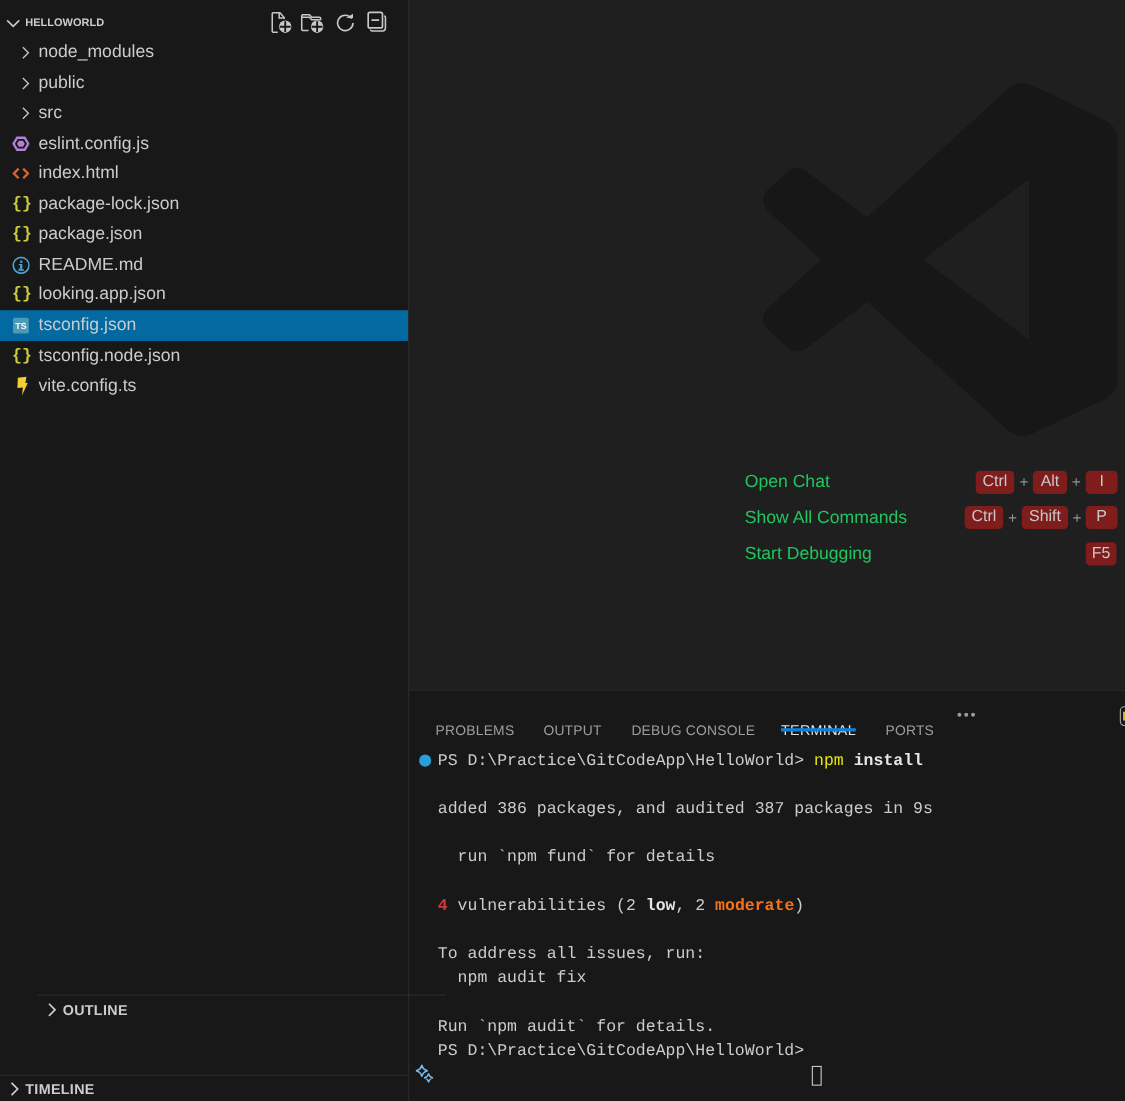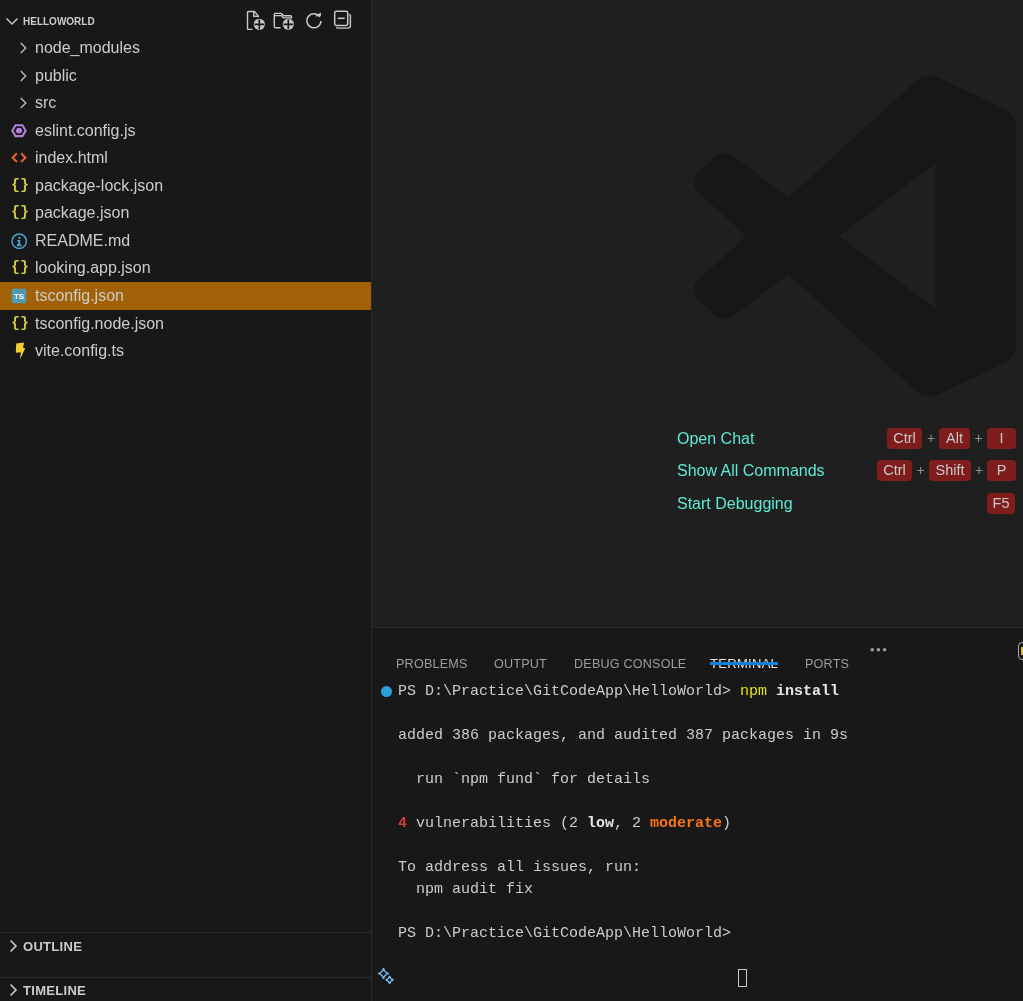--- a/index.html
+++ b/index.html
@@ -10,41 +10,41 @@
   #sbBorder { position:absolute; left:371px; top:0; width:1px; height:1001px; background:#2b2b2b; }
   #editor { position:absolute; left:372px; top:0; width:651px; height:627px; background:#1f1f1f; }
   #panel { position:absolute; left:372px; top:628px; width:651px; height:373px; background:#181818; }
   #panelTopBorder { position:absolute; left:372px; top:627px; width:651px; height:1px; background:#2b2b2b; }
 
   
   .row { position:absolute; left:0; width:371px; height:28px; color:#cccccc; font-size:16px; }
   .row .name { position:absolute; left:35px; top:50%; transform:translateY(-50%); white-space:pre; }
   .chev { position:absolute; left:15px; top:50%; transform:translateY(-50%); width:16px; height:16px; }
   .ficon { position:absolute; left:11px; top:50%; transform:translateY(-50%); width:16px; height:16px; }
-  .selrow { background:#a16207; }
+  .selrow { background:#0369a1; }
 
   .sechdr { position:absolute; left:0; width:371px; height:27px; color:#cccccc; font-size:13px; font-weight:bold; border-top:1px solid #2b2b2b; }
   .sechdr .name { position:absolute; left:23px; top:50%; transform:translateY(-50%); letter-spacing:0.3px; }
   .sechdr .chev { left:5px; }
 
   
   #term { position:absolute; left:398px; top:681.2px; font-family:"Liberation Mono", monospace;
     font-size:15px; line-height:22px; color:#cccccc; }
   .tline { height:22px; white-space:pre; }
   .yel { color:#e5e510; }
   .byel { color:#f97316; font-weight:bold; }
   .red { color:#d03a3a; font-weight:bold; }
   .bwhite { color:#e5e5e5; font-weight:bold; }
 
   
   .ptab { position:absolute; top:638px; height:24px; line-height:24px; font-size:12.6px; color:#9d9d9d; letter-spacing:0.2px;margin-top:14px; }
   .ptab.active { color:#e3e3e3; font-size:13px; letter-spacing:0.3px; }
 
   
-  .wlabel { position:absolute; height:21px; line-height:21px; font-size:16px; color:#5eead4; }
+  .wlabel { position:absolute; height:21px; line-height:21px; font-size:16px; color:#22c55e; }
   .wkey { position:absolute; height:21px; line-height:21px; background:#7f1d1d; border-radius:4px;
     color:#c8c8c8; font-size:14.5px; text-align:center; }
   .wplus { position:absolute; height:21px; line-height:21px; color:#909090; font-size:14px; text-align:center; }
 </style>
 </head>
 <body>
 
 <div id="editor"></div>
 
 <svg class="abs" style="left:693px; top:75px;" width="324" height="322" viewBox="0 0 100 100">
@@ -93,20 +93,21 @@
 <div class="tline"></div>
 <div class="tline">added 386 packages, and audited 387 packages in 9s</div>
 <div class="tline"></div>
 <div class="tline">  run `npm fund` for details</div>
 <div class="tline"></div>
 <div class="tline"><span class="red">4</span> vulnerabilities (2 <span class="bwhite">low</span>, 2 <span class="byel">moderate</span>)</div>
 <div class="tline"></div>
 <div class="tline">To address all issues, run:</div>
 <div class="tline">  npm audit fix</div>
 <div class="tline"></div>
+<div class="tline">Run `npm audit` for details.</div>
 <div class="tline">PS D:\Practice\GitCodeApp\HelloWorld&gt; <span id="cursor"></span></div>
 </div>
 <div class="abs" id="curbox" style="left:738px; top:968.5px; width:8.5px; height:18.5px; border:1px solid #c8c8c8;"></div>
 
 <svg class="abs" style="left:376px; top:966px;" width="20" height="20" viewBox="0 0 20 20">
   <path fill="none" stroke="#79b8ea" stroke-width="1.4" d="M7.5 2.2 Q8.4 6.6 12.8 7.5 Q8.4 8.4 7.5 12.8 Q6.6 8.4 2.2 7.5 Q6.6 6.6 7.5 2.2 Z"></path>
   <path fill="none" stroke="#79b8ea" stroke-width="1.3" d="M13.6 9.9 Q14.3 13.2 17.6 13.9 Q14.3 14.6 13.6 17.9 Q12.9 14.6 9.6 13.9 Q12.9 13.2 13.6 9.9 Z"></path>
 </svg>
 
 <div id="sidebar"></div>
@@ -214,21 +215,21 @@
   <span class="name">tsconfig.node.json</span>
 </div>
 
 <div class="row" style="top:337px;">
   <svg class="ficon" style="left:13px; width:14px; height:19px;" width="14" height="19" viewBox="0 0 14 19">
     <path d="M3.2 1.9 L11 1 L10.1 6.6 L12.3 6.4 L7 18 L7.8 10.7 L2.8 11.2 Z" fill="#f2cf2e"></path>
   </svg>
   <span class="name">vite.config.ts</span>
 </div>
 
-<div class="sechdr" style="top:932px;">
+<div class="sechdr" style="top:904px;margin-left:34px;">
   <svg class="chev" width="16" height="16" viewBox="0 0 16 16">
       <path d="M5.5 2.5 L11 8 L5.5 13.5" stroke="#cccccc" stroke-width="1.6" fill="none"></path>
     </svg>
   <span class="name">OUTLINE</span>
 </div>
 <div class="sechdr" style="top:977px; height:24px;">
   <svg class="chev" width="16" height="16" viewBox="0 0 16 16">
       <path d="M5.5 2.5 L11 8 L5.5 13.5" stroke="#cccccc" stroke-width="1.6" fill="none"></path>
     </svg>
   <span class="name">TIMELINE</span>

